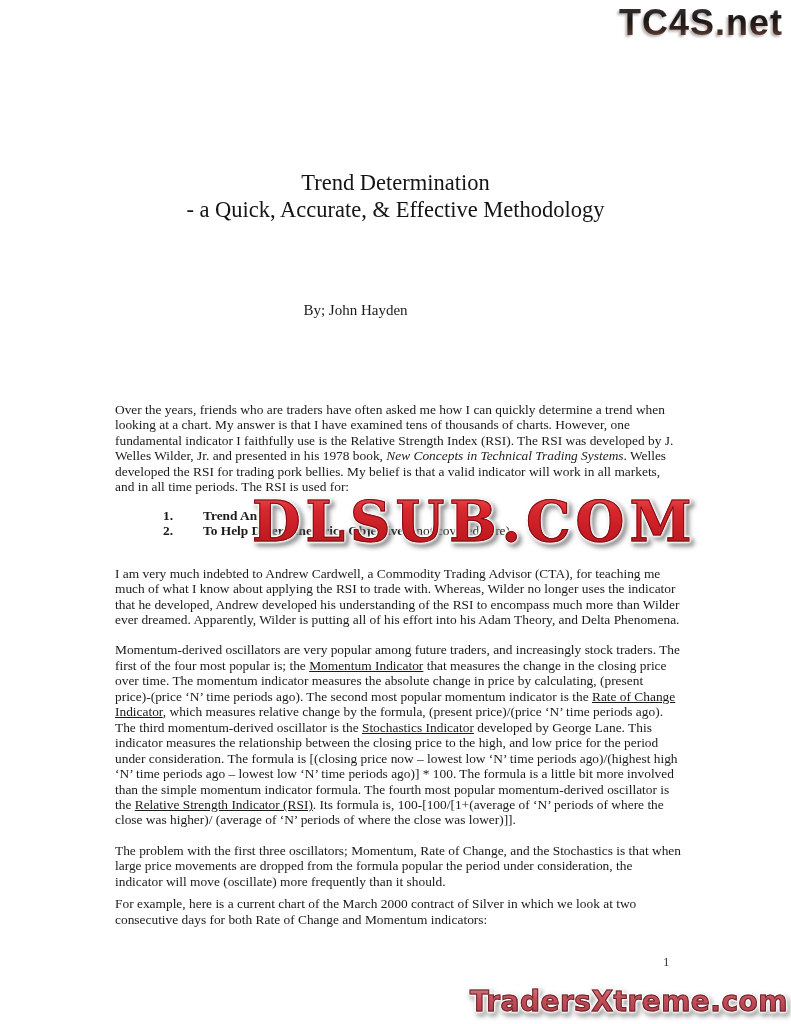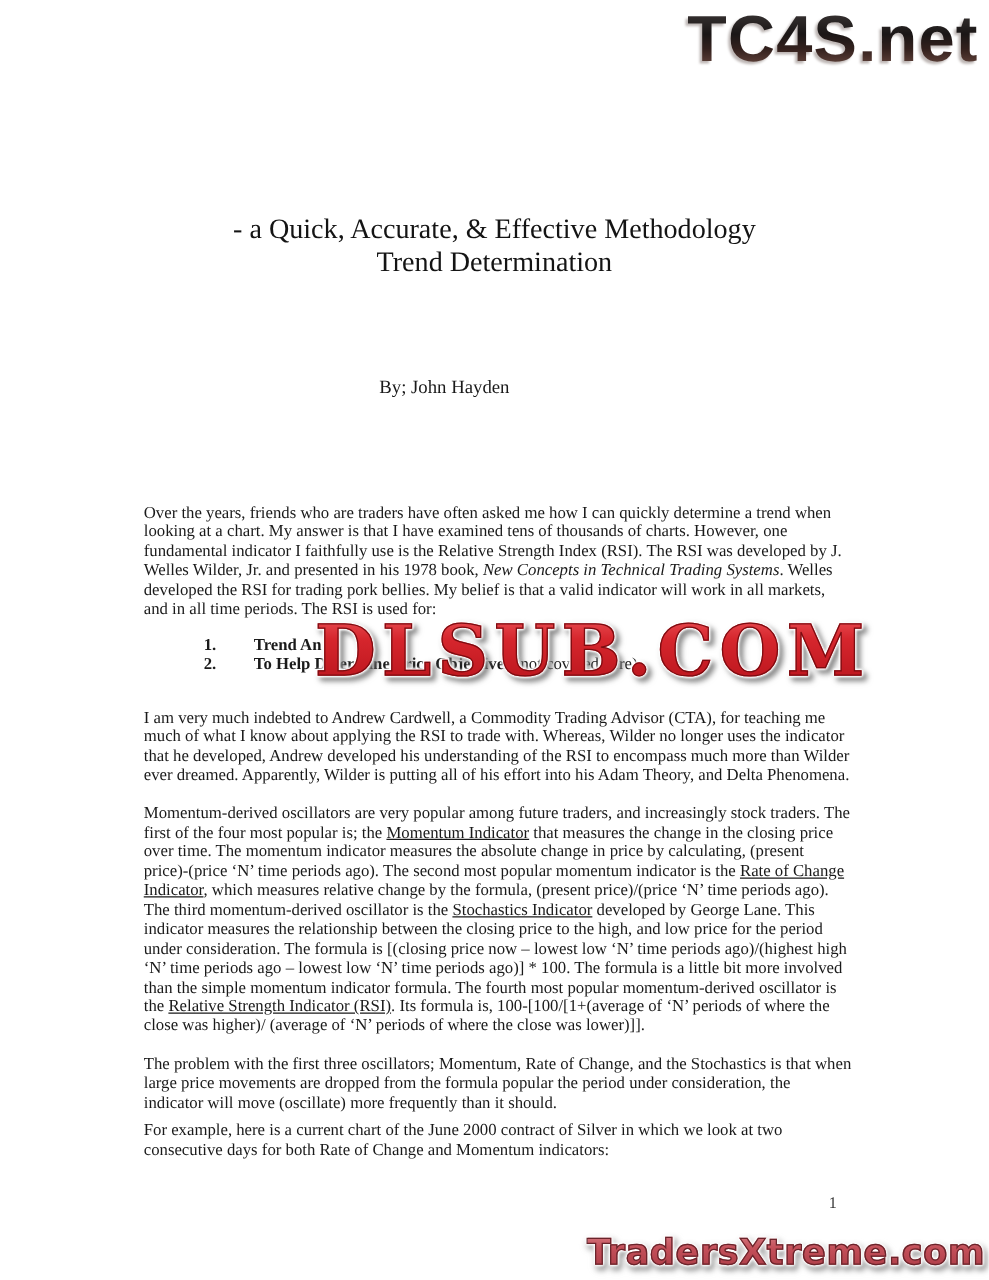--- a/index.html
+++ b/index.html
@@ -9,21 +9,21 @@
     background: #ffffff;
     overflow: hidden;
     font-family: "Liberation Serif", serif;
     color: #1a1a1a;
   }
 
   
   .logo-header {
     position: absolute; top: 2px; right: 8px;
     font-family: "Liberation Sans", sans-serif;
-    font-weight: 700; font-size: 52px; letter-spacing: 1px;
+    font-weight: 700; font-size: 36px; letter-spacing: 1px;
     background: linear-gradient(180deg, #45403f 0%, #1a1616 42%, #33211d 62%, #835b51 100%);
     -webkit-background-clip: text; background-clip: text; color: transparent;
     filter: drop-shadow(-2px 2px 1px #bdb6b4);
     white-space: nowrap;
   }
 
   
   .title {
     position: absolute; top: 170px; left: 0; width: 791px;
     text-align: center; font-size: 22.5px; line-height: 26.5px; color: #141414;
@@ -79,22 +79,22 @@
   }
 </style>
 </head>
 <body>
 
 <div class="page">
 
   <div class="logo-header">TC4S.net</div>
 
   <div class="title">
+    <div>Trend Determination</div>
     <div>- a Quick, Accurate, &amp; Effective Methodology</div>
-    <div>Trend Determination</div>
   </div>
 
   <div class="byline">By; John Hayden</div>
 
   <div class="content">
     <p class="p1"><span>Over the years, friends who are traders have often asked me how I can quickly determine a trend when looking at a chart. My answer is that I have examined tens of thousands of charts. However, one fundamental indicator I faithfully use is the Relative Strength Index (RSI). The RSI was developed by J. Welles Wilder, Jr. and presented in his 1978 book, </span><span class="seg-i">New Concepts in Technical Trading Systems</span><span>. Welles developed the RSI for trading pork bellies. My belief is that a valid indicator will work in all markets, and in all time periods.  The RSI is used for:</span></p>
 
     <div class="list">
       <div class="list-row">
         <span class="list-num">1.</span>
@@ -102,21 +102,21 @@
       </div>
       <div class="list-row">
         <span class="list-num">2.</span>
         <span class="list-label"><span class="bold">To Help Determine Price Objectives</span><span> (not covered here)</span></span>
       </div>
     </div>
 
     <p><span>I am very much indebted to Andrew Cardwell, a Commodity Trading Advisor (CTA), for teaching me much of what I know about applying the RSI to trade with. Whereas, Wilder no longer uses the indicator that he developed, Andrew developed his understanding of the RSI to encompass much more than Wilder ever dreamed. Apparently, Wilder is putting all of his effort into his Adam Theory, and Delta Phenomena.</span></p>
     <p><span>Momentum-derived oscillators are very popular among future traders, and increasingly stock traders. The first of the four most popular is; the </span><span class="seg-u">Momentum Indicator</span><span> that measures the change in the closing price over time. The momentum indicator measures the absolute change in price by calculating,  (present price)-(price ‘N’ time periods ago). The second most popular momentum indicator is the </span><span class="seg-u">Rate of Change Indicator</span><span>, which measures relative change by the formula, (present price)/(price ‘N’ time periods ago). The third momentum-derived oscillator is the </span><span class="seg-u">Stochastics Indicator</span><span> developed by George Lane. This indicator measures the relationship between the closing price to the high, and low price for the period under consideration. The formula is [(closing price now – lowest low ‘N’ time periods ago)/(highest high ‘N’ time periods ago – lowest low ‘N’ time periods ago)] * 100. The formula is a little bit more involved than the simple momentum indicator formula. The fourth most popular momentum-derived oscillator is the </span><span class="seg-u">Relative Strength Indicator (RSI)</span><span>. Its formula is, 100-[100/[1+(average of ‘N’ periods of where the close was higher)/ (average of ‘N’ periods of where the close was lower)]].</span></p>
     <p class="p4"><span>The problem with the first three oscillators; Momentum, Rate of Change, and the Stochastics is that when large price movements are dropped from the formula popular the period under consideration, the indicator will move (oscillate) more frequently than it should.</span></p>
-    <p><span>For example, here is a current chart of the June 2000 contract of Silver in which we look at two consecutive days for both Rate of Change and Momentum indicators:</span></p>
+    <p><span>For example, here is a current chart of the March 2000 contract of Silver in which we look at two consecutive days for both Rate of Change and Momentum indicators:</span></p>
   </div>
 
   <div class="watermark">DLSUB.COM</div>
 
   <div class="page-num">1</div>
 
   <div class="logo-footer">TradersXtreme.com</div>
 
 </div>
 

